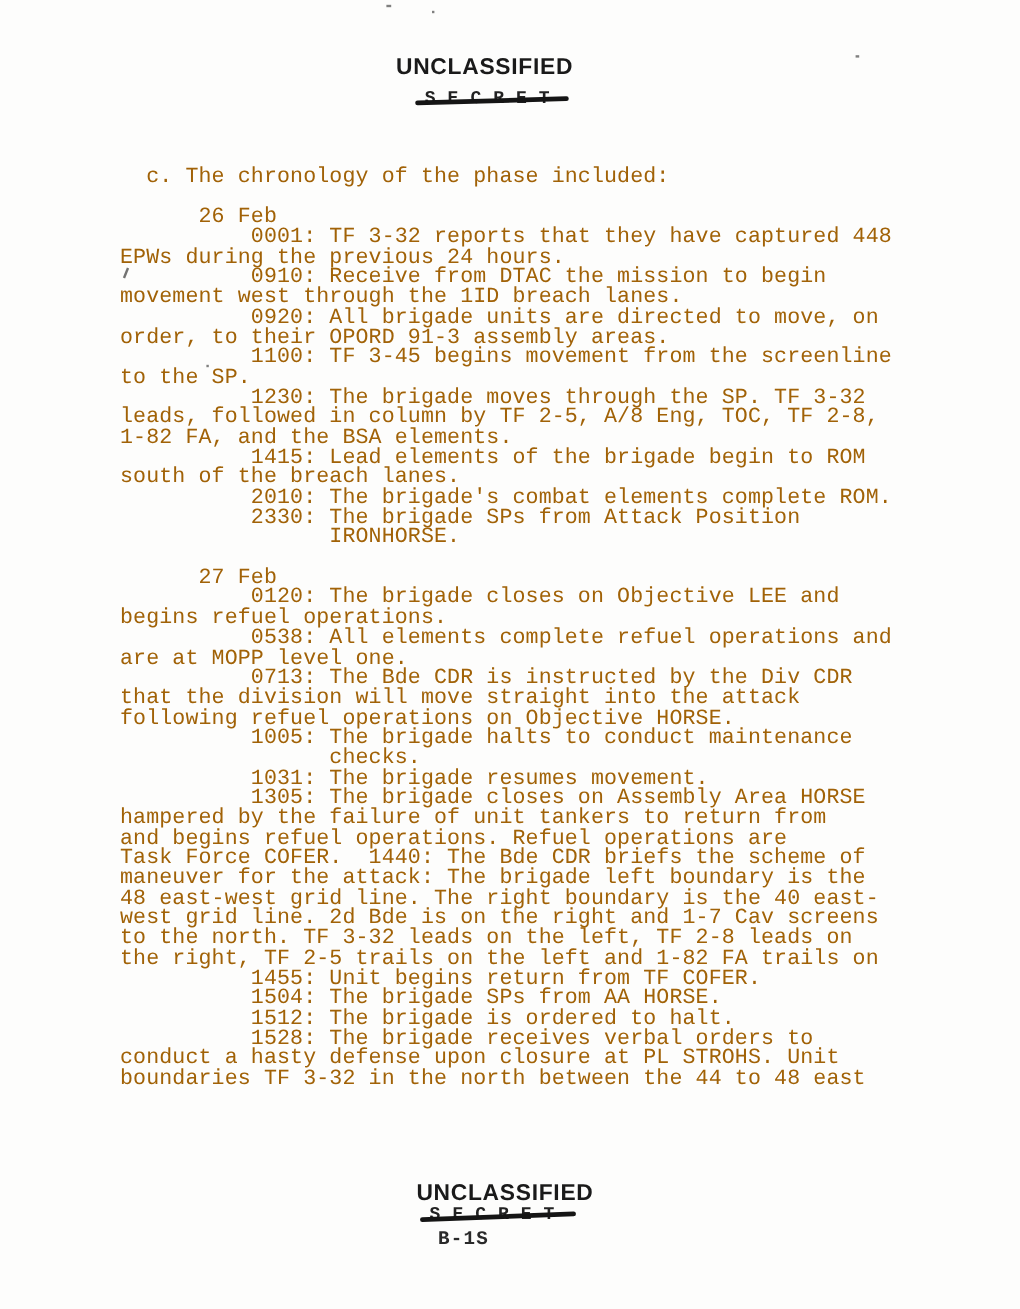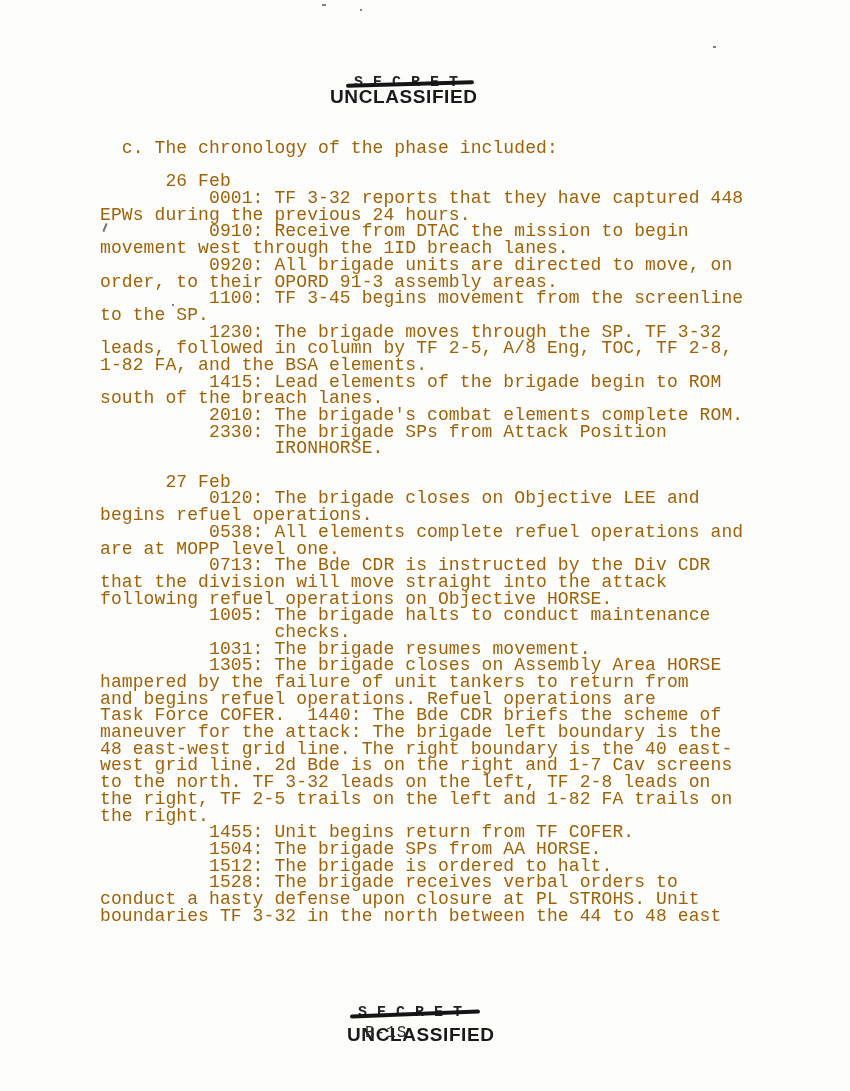--- a/index.html
+++ b/index.html
@@ -16,21 +16,20 @@
     font-family: "Liberation Mono", "DejaVu Sans Mono", monospace;
   }
   .classification {
     position: absolute;
     font-family: "Liberation Sans", "DejaVu Sans", sans-serif;
     font-weight: bold;
     font-size: 19px;
     letter-spacing: 0.6px;
     color: #1a1a1a;
     white-space: pre;
-    margin-top: 40px;
   }
   .classification.top { left: 330px; top: 46px; }
   .classification.bottom { left: 347px; top: 984px; }
 
   .struck {
     position: absolute;
     font-family: "Liberation Mono", "DejaVu Sans Mono", monospace;
     font-weight: bold;
     font-size: 15px;
     letter-spacing: 10px;
@@ -54,21 +53,21 @@
     left: 350px; top: 1012px;
     width: 130px; height: 4px;
     transform: rotate(-2.2deg);
   }
 
   .page-number {
     position: absolute;
     left: 365px;
     top: 1024px;
     font-family: "Liberation Mono", "DejaVu Sans Mono", monospace;
-    font-weight: normal;
+    font-weight: bold;
     font-size: 16px;
     letter-spacing: 1px;
     color: #2a2a2a;
     white-space: pre;
   }
 
   .body-text {
     position: absolute;
     left: 100px;
     top: 140px;
@@ -143,21 +142,20 @@
       <div class="line">          1031: The brigade resumes movement.</div>
       <div class="line">          1305: The brigade closes on Assembly Area HORSE</div>
       <div class="line">hampered by the failure of unit tankers to return from</div>
       <div class="line">and begins refuel operations. Refuel operations are</div>
       <div class="line">Task Force COFER.  1440: The Bde CDR briefs the scheme of</div>
       <div class="line">maneuver for the attack: The brigade left boundary is the</div>
       <div class="line">48 east-west grid line. The right boundary is the 40 east-</div>
       <div class="line">west grid line. 2d Bde is on the right and 1-7 Cav screens</div>
       <div class="line">to the north. TF 3-32 leads on the left, TF 2-8 leads on</div>
       <div class="line">the right, TF 2-5 trails on the left and 1-82 FA trails on</div>
-      <div class="line">the right.</div>
       <div class="line">          1455: Unit begins return from TF COFER.</div>
       <div class="line">          1504: The brigade SPs from AA HORSE.</div>
       <div class="line">          1512: The brigade is ordered to halt.</div>
       <div class="line">          1528: The brigade receives verbal orders to</div>
       <div class="line">conduct a hasty defense upon closure at PL STROHS. Unit</div>
       <div class="line">boundaries TF 3-32 in the north between the 44 to 48 east</div>
     </div>
 
   <div class="classification bottom">UNCLASSIFIED</div>
   <div class="struck bottom">SECRET</div>

